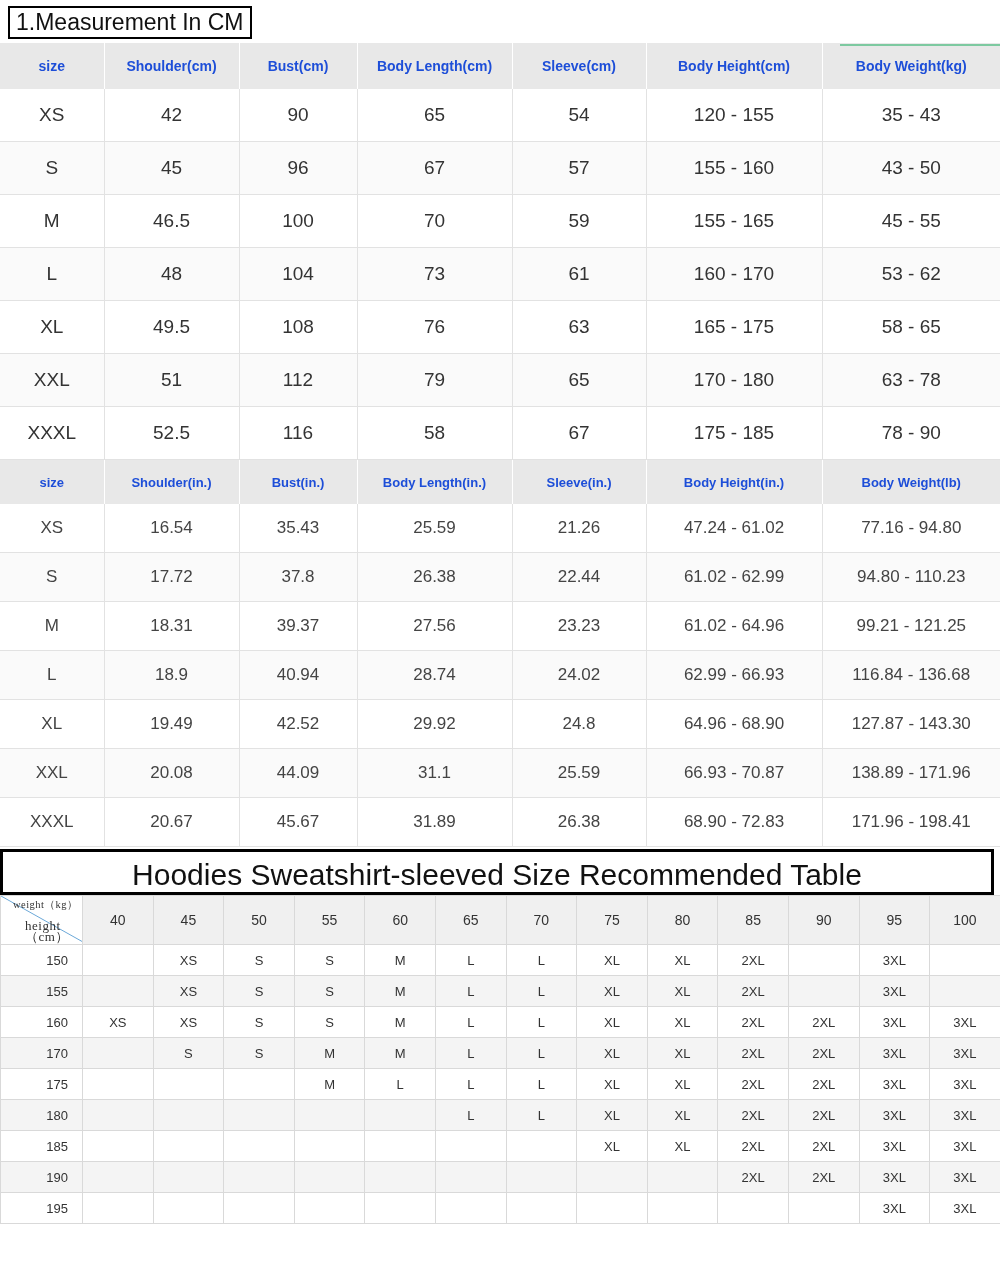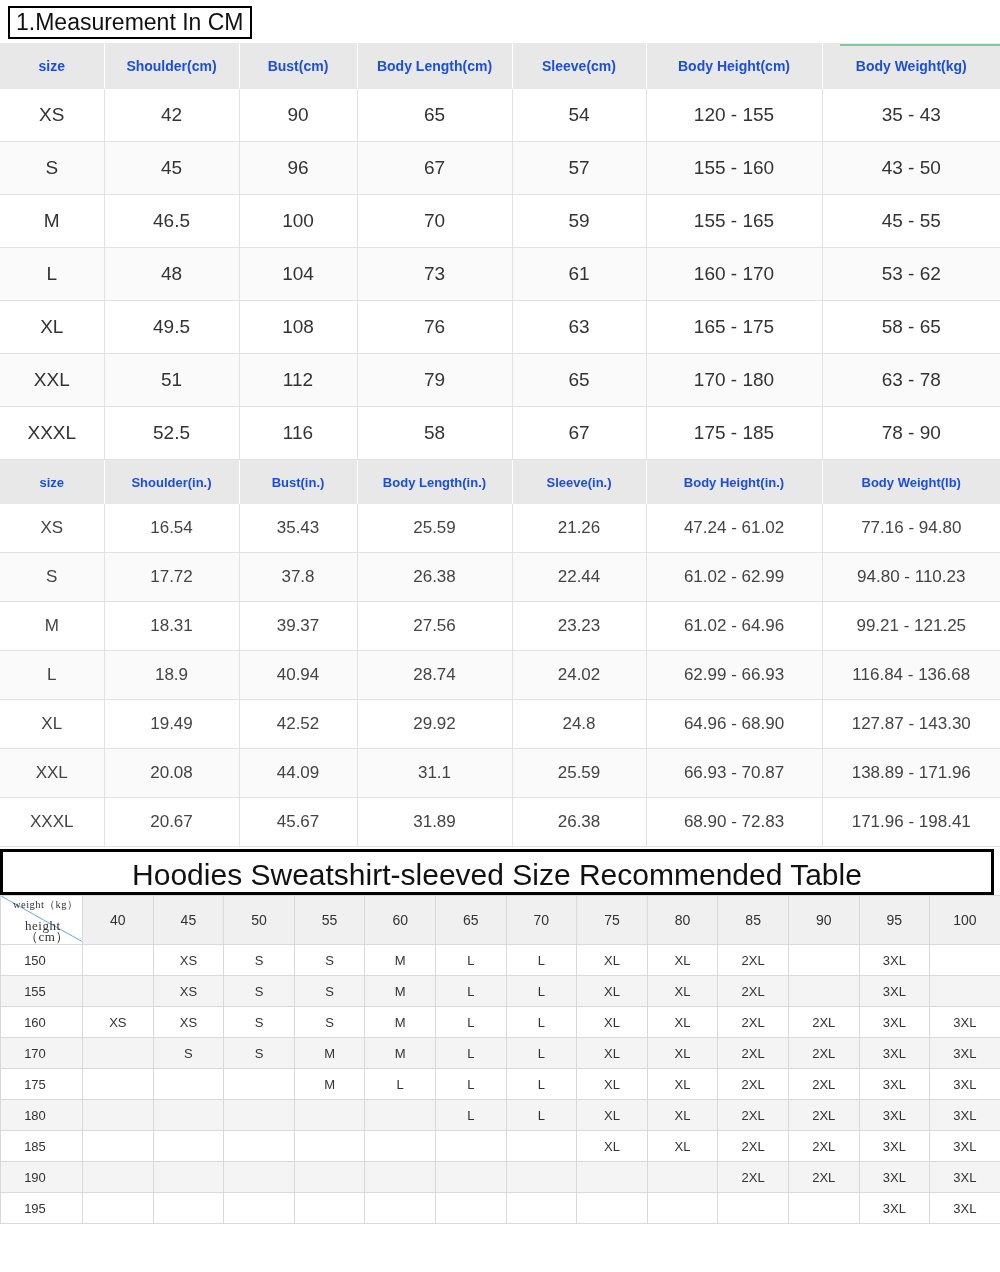--- a/index.html
+++ b/index.html
@@ -106,20 +106,21 @@
   table.rec thead th {
     background: #f0f0f0;
     font-weight: normal;
     font-size: 14px;
     height: 46px;
   }
   table.rec tbody td { background: #ffffff; }
   table.rec tbody tr:nth-child(even) td { background: #f4f4f4; }
   table.rec tbody td.rowhdr {
     background: #ffffff;
+    text-align: right;
     padding-right: 14px;
     font-size: 13px;
   }
   table.rec tbody tr:nth-child(even) td.rowhdr { background: #f4f4f4; }
 
   .corner {
     position: relative;
     background: #ffffff !important;
     padding: 0;
   }

